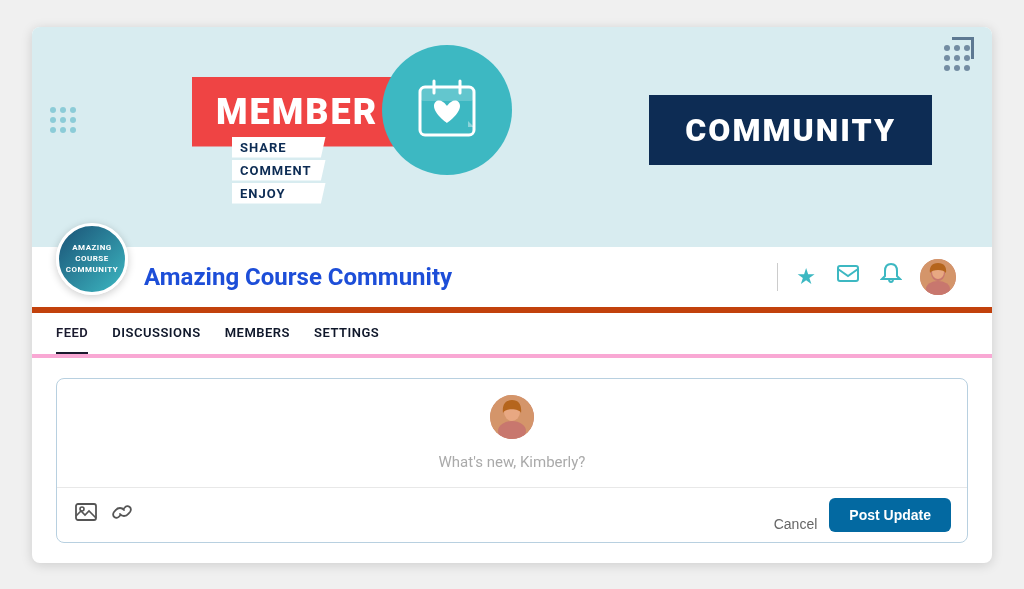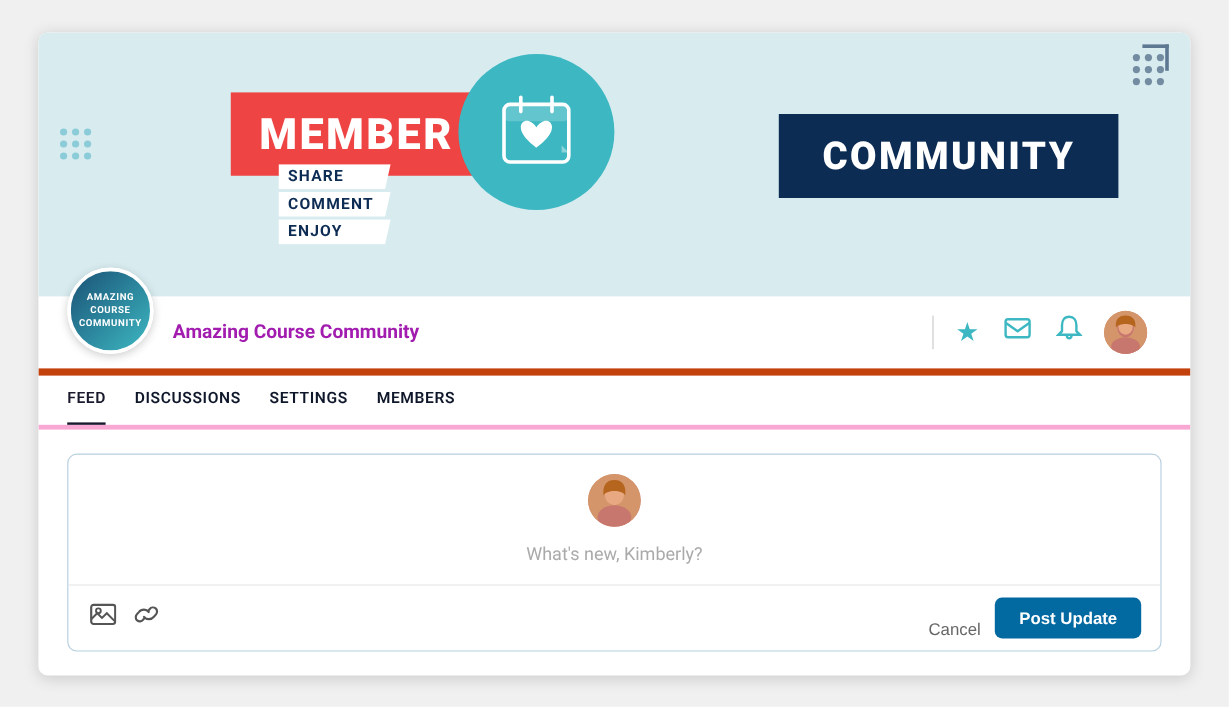--- a/index.html
+++ b/index.html
@@ -169,23 +169,23 @@
       font-size: 8px;
       font-weight: 700;
       text-align: center;
       line-height: 1.4;
       letter-spacing: 0.5px;
       text-transform: uppercase;
       box-shadow: 0 2px 8px rgba(0,0,0,0.2);
       flex-shrink: 0;
     }
     .community-name {
-      font-size: 16px;
+      font-size: 24px;
       font-weight: 700;
-      color: #a21caf;
+      color: #1d4ed8;
     }
     .profile-right {
       display: flex;
       align-items: center;
       gap: 16px;
       padding-bottom: 12px;
     }
     .divider-v {
       width: 1px;
       height: 28px;
@@ -418,22 +418,22 @@
 
           <path d="M10 14 C9 8 12 4 18 4 C24 4 27 8 26 14 C24 10 12 10 10 14Z" fill="#b5651d"></path>
         </svg>
       </div>
     </div>
   </div>
 
   <div class="tabs-bar">
     <a class="tab-item active">FEED</a>
     <a class="tab-item">DISCUSSIONS</a>
+    <a class="tab-item">MEMBERS</a>
     <a class="tab-item">SETTINGS</a>
-    <a class="tab-item">MEMBERS</a>
   </div>
 
   <div class="post-area">
     <div class="post-box">
       <div class="post-input-row">
 
         <div class="poster-avatar">
           <svg viewBox="0 0 44 44" fill="none" xmlns="http://www.w3.org/2000/svg" width="44" height="44">
             <circle cx="22" cy="22" r="22" fill="#d4956a"></circle>
             <ellipse cx="22" cy="17" rx="8" ry="9" fill="#e8a882"></ellipse>

